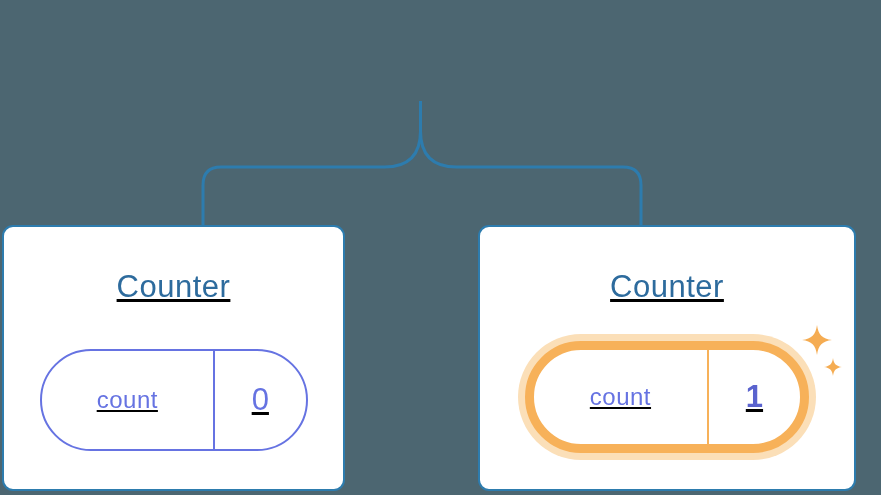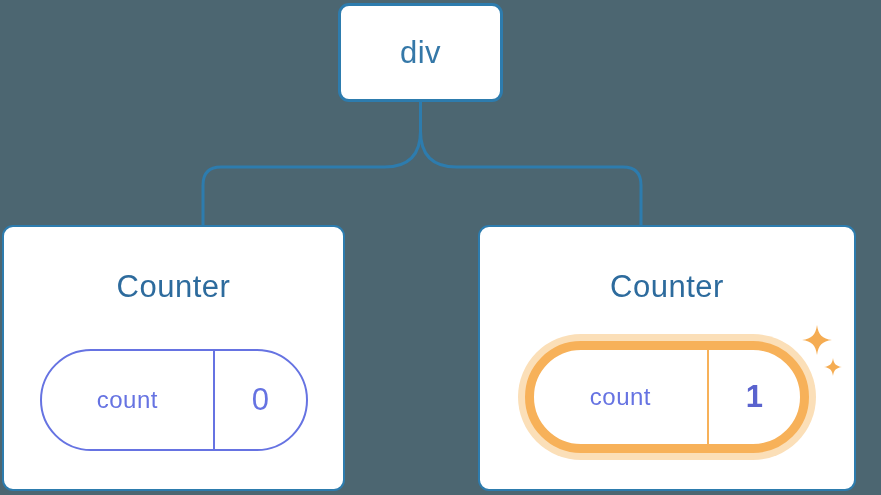--- a/index.html
+++ b/index.html
@@ -60,20 +60,21 @@
   .card {
     position: absolute;
     top: 225px;
     height: 266px;
     background: var(--card-white);
     border: 2px solid var(--line-blue);
     border-radius: 11px;
     display: flex;
     flex-direction: column;
     align-items: center;
+    text-decoration: underline;
   }
   .card-left  { left: 2px;   width: 343px; }
   .card-right { left: 478px; width: 378px; }
 
   .card-title {
     margin-top: 40px;
     line-height: 40px;
     font-size: 31px;
     font-weight: 500;
     color: var(--title-blue);
@@ -133,23 +134,20 @@
 </head>
 <body>
 
 <div class="stage">
 
   <svg class="connectors" viewBox="0 0 881 495" xmlns="http://www.w3.org/2000/svg">
     <path class="connector-path" d="M420.5,101 L420.5,131 Q420.5,167 384.5,167 L221,167 Q203,167 203,185 L203,226"></path>
     <path class="connector-path" d="M420.5,101 L420.5,131 Q420.5,167 456.5,167 L623,167 Q641,167 641,185 L641,226"></path>
   </svg>
 
-  <div class="node-root">
-    <span class="node-root-label">div</span>
-  </div>
 
   <div class="card card-left">
     <div class="card-title">Counter</div>
     <div class="pill pill-plain">
       <span class="pill-key">count</span>
       <span class="pill-divider pill-divider-plain"></span>
       <span class="pill-value">0</span>
     </div>
   </div>
 

